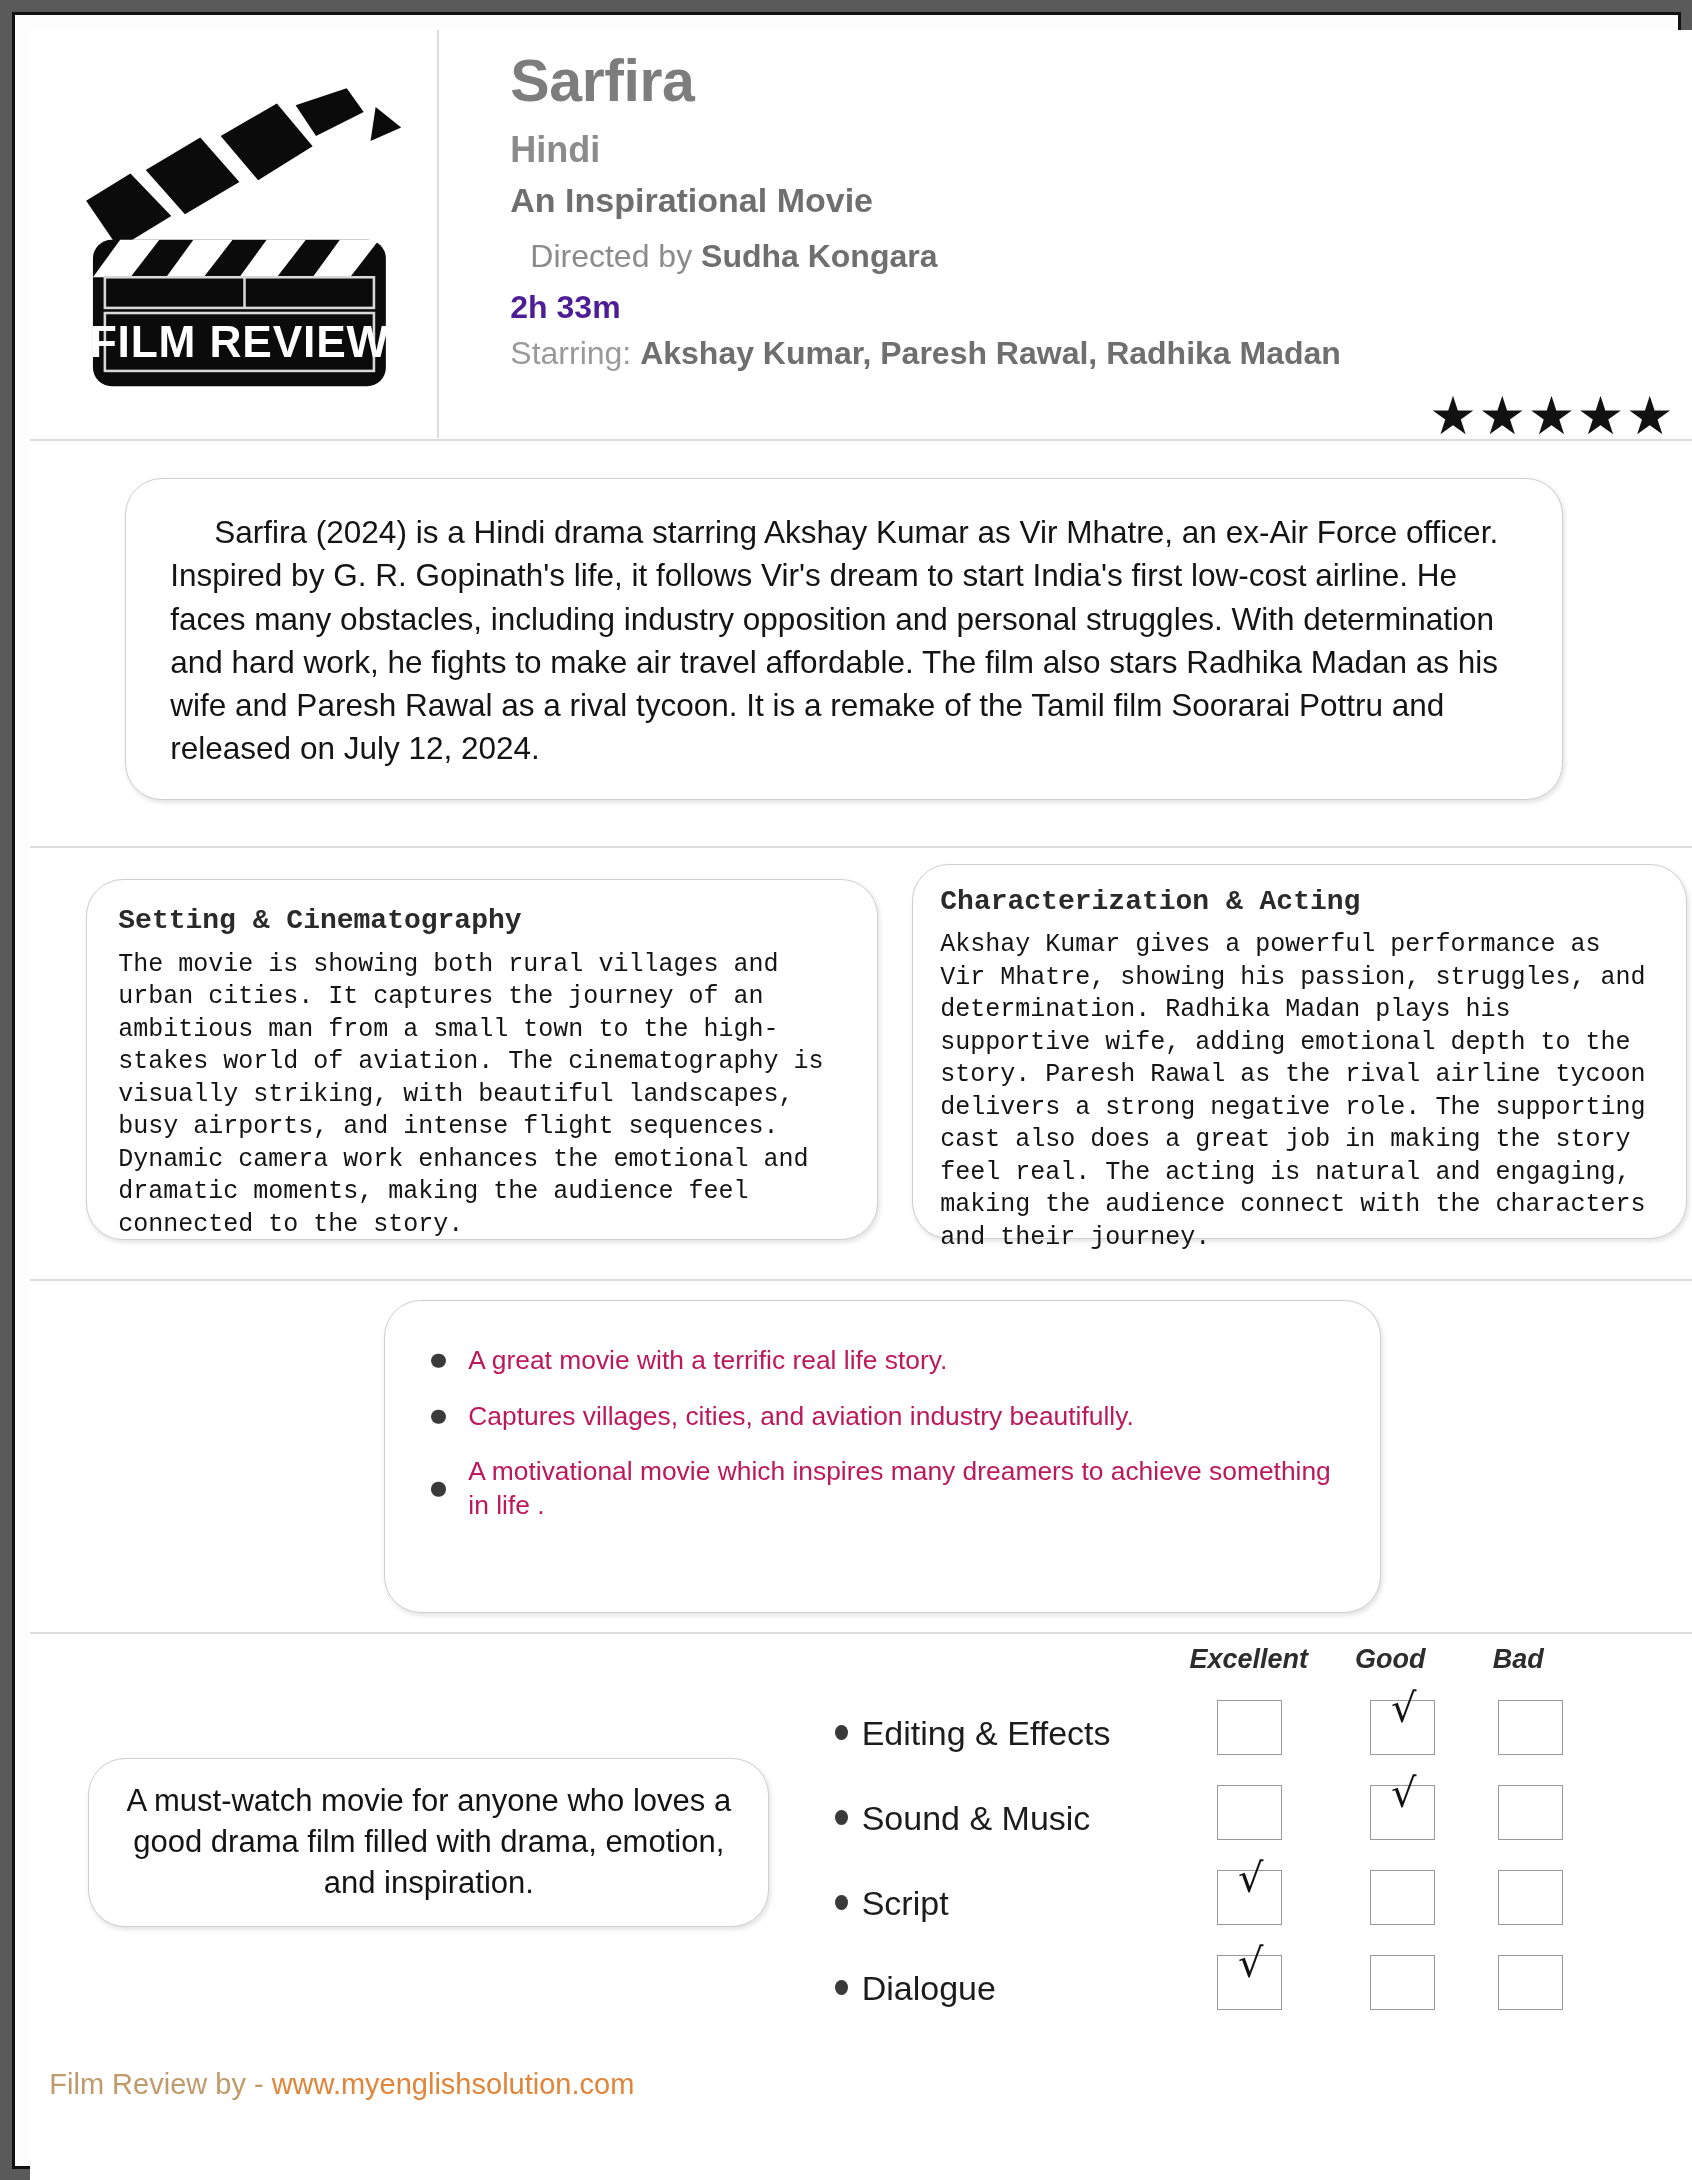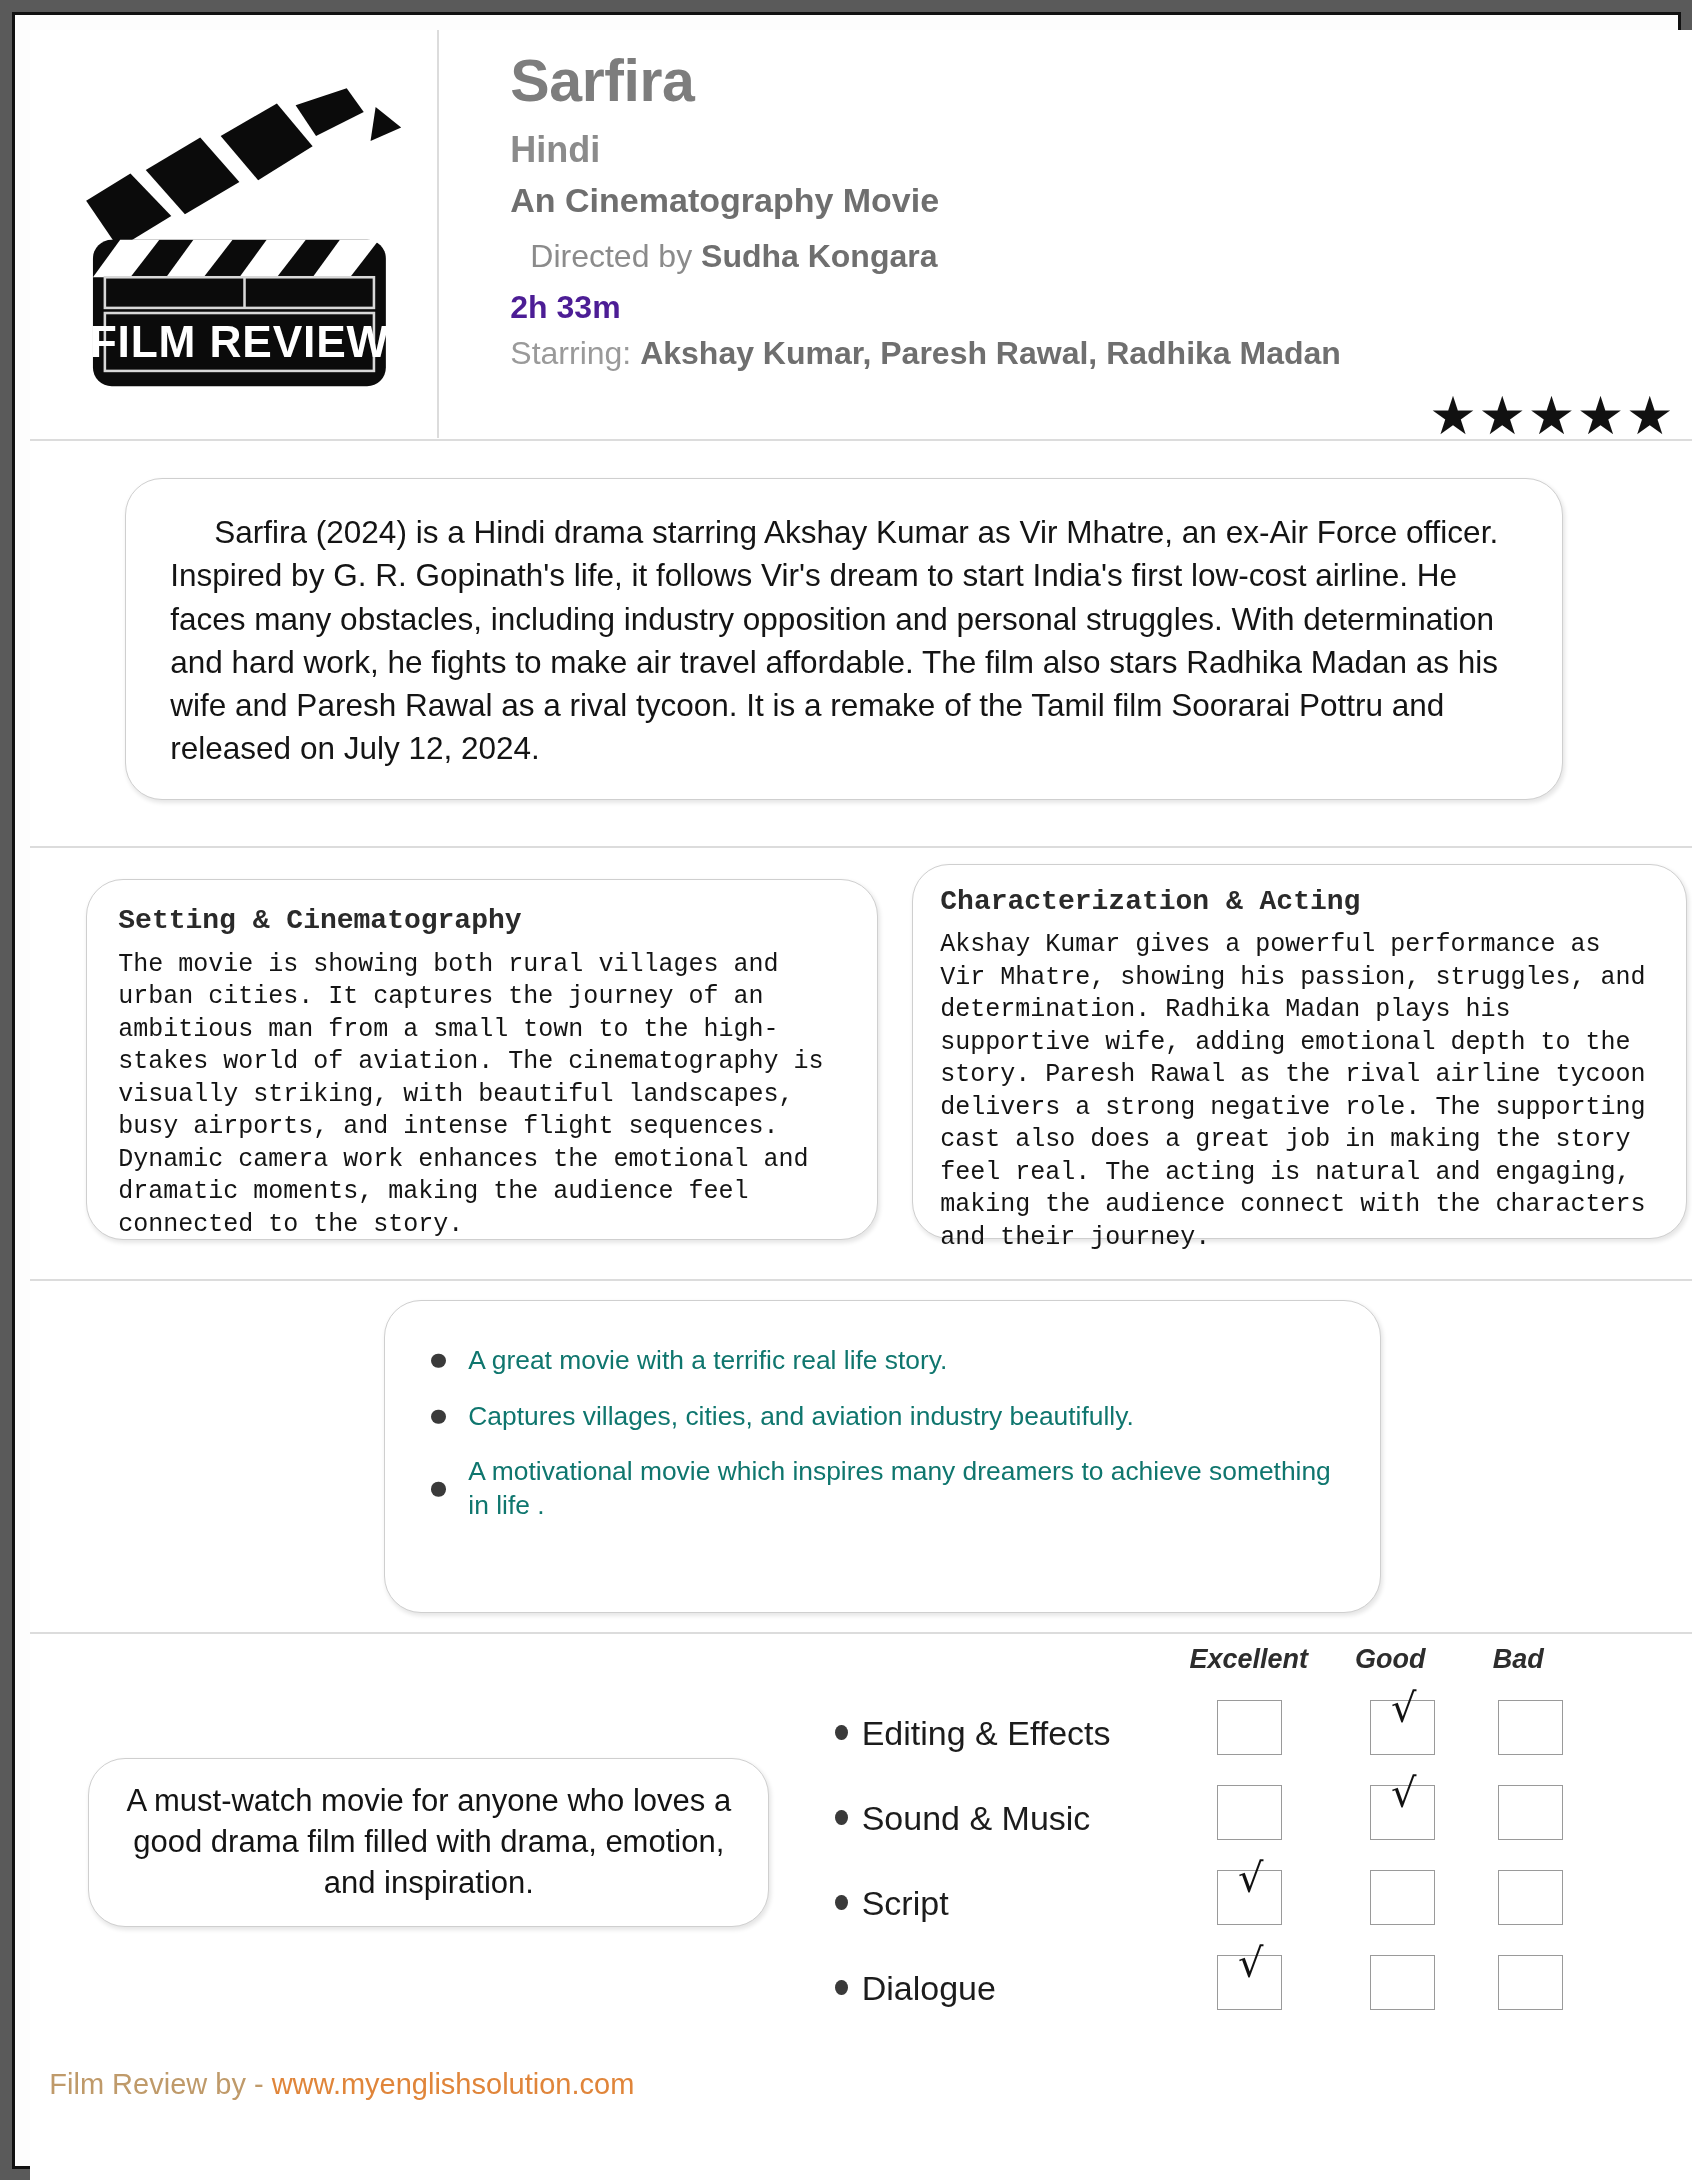--- a/index.html
+++ b/index.html
@@ -150,21 +150,21 @@
   .card-specialties {
     position:absolute;
     left:354px; top:19px;
     width:997px; height:313px;
     padding:25.6px 34px 0 34px;
   }
   .spec-list { list-style:none; margin-top:17px; }
   .spec-item {
     position:relative;
     padding-left:49px;
-    font-size:26.4px; color:#0f766e; line-height:1.28;
+    font-size:26.4px; color:#be185d; line-height:1.28;
     margin-bottom:22px;
   }
   .spec-item .dot {
     position:absolute; left:12px; top:50%;
     transform:translateY(-50%);
     width:14.5px; height:14.5px; border-radius:50%;
     background:#3a3a3a;
   }
 
   
@@ -268,21 +268,21 @@
               <line x1="212" y1="222" x2="212" y2="258" stroke="#d8d8d8" stroke-width="3"></line>
               <rect x="48" y="264" width="316" height="68" fill="none" stroke="#d8d8d8" stroke-width="3"></rect>
               <text x="206" y="316" font-family="Liberation Sans, sans-serif" font-size="52" font-weight="bold" fill="#ffffff" text-anchor="middle" letter-spacing="1">FILM REVIEW</text>
             </svg>
           </div>
         </div>
 
         <div class="meta-cell">
           <div class="movie-title">Sarfira</div>
           <div class="movie-language">Hindi</div>
-          <div class="movie-tagline">An Cinematography Movie</div>
+          <div class="movie-tagline">An Inspirational Movie</div>
           <div class="movie-director">
             <span class="lbl">Directed by </span><span class="val">Sudha Kongara</span>
           </div>
           <div class="movie-runtime">2h 33m</div>
           <div class="movie-starring">
             <span class="lbl">Starring: </span><span class="val">Akshay Kumar, Paresh Rawal, Radhika Madan</span>
           </div>
           <div class="stars">★★★★★</div>
         </div>
       </div>

